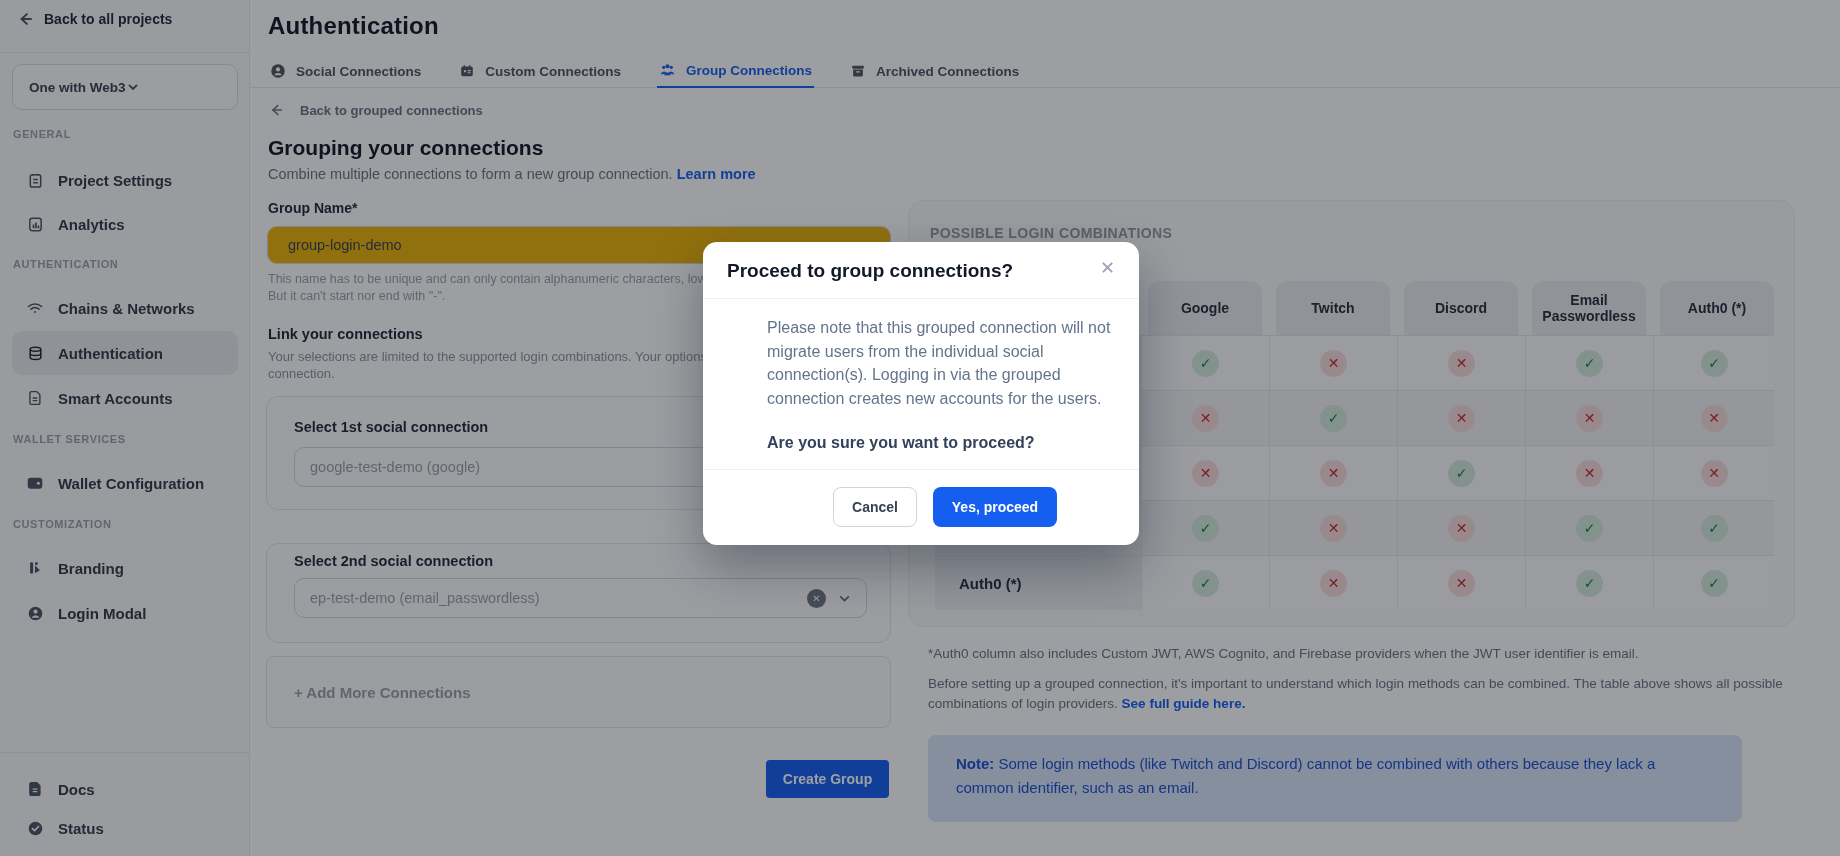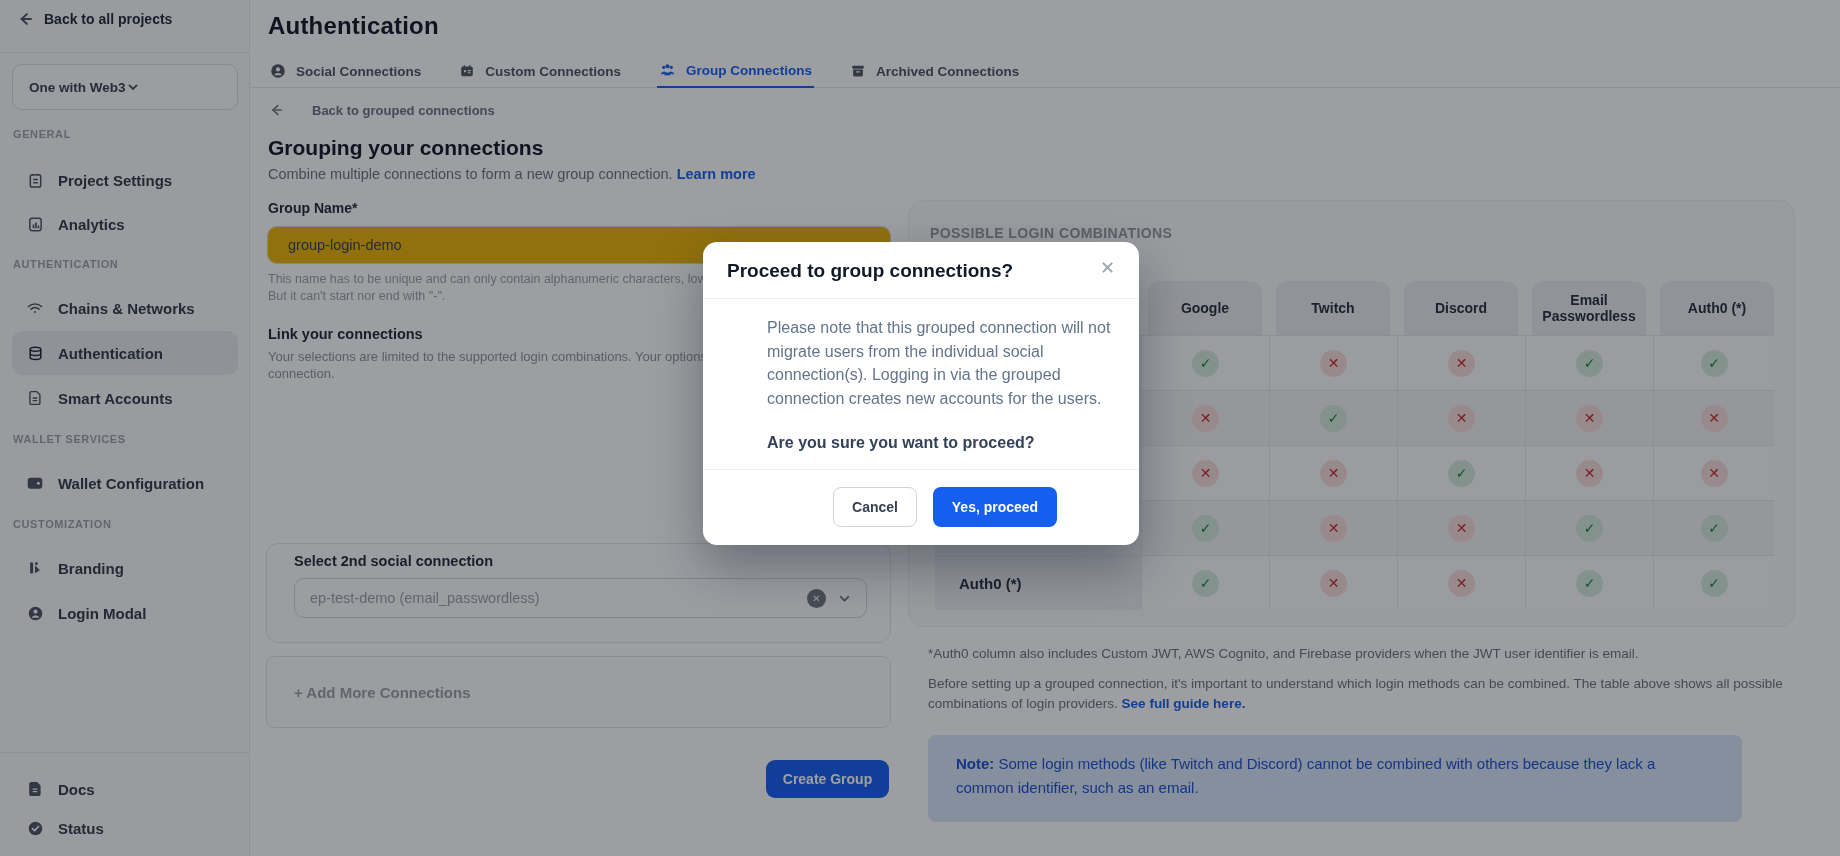--- a/index.html
+++ b/index.html
@@ -30,39 +30,39 @@
   svg{display:block;}
 
   
   .page-title{position:absolute;left:268px;top:12px;font-size:24px;font-weight:700;color:var(--ink);letter-spacing:.2px;}
   .tabbar{position:absolute;left:250px;right:0;top:54px;height:34px;border-bottom:1px solid var(--border);}
   .tabs{position:absolute;left:18px;top:0;height:34px;display:flex;gap:34px;}
   .tab{display:flex;align-items:center;gap:10px;font-size:13.5px;font-weight:700;color:#4b5563;height:34px;padding:0 2px;cursor:pointer;}
   .tab .ic{color:#4d5562;}
   .tab.active{color:var(--accent);border-bottom:2px solid var(--accent);margin-bottom:-1px;}
   .tab.active .ic{color:var(--accent);}
-  .back-link{position:absolute;left:268px;top:102px;display:flex;align-items:center;gap:28px;font-size:13px;color:#6b7280;font-weight:600;cursor:pointer;}
+  .back-link{position:absolute;left:268px;top:102px;display:flex;align-items:center;gap:16px;font-size:13px;color:#6b7280;font-weight:600;cursor:pointer;}
 
   
   .h1{position:absolute;left:268px;top:136px;font-size:21px;font-weight:700;color:var(--ink);}
   .sub{position:absolute;left:268px;top:166px;font-size:14.5px;color:var(--gray);}
   .link{color:var(--accent);font-weight:600;cursor:pointer;}
   .fld-label{position:absolute;left:268px;top:200px;font-size:14px;font-weight:700;color:var(--ink2);}
   .gn-input{position:absolute;left:267px;top:226px;width:624px;height:38px;border:1px solid var(--border2);border-radius:10px;background:#eab308;display:flex;align-items:center;padding:0 20px;font-size:14.5px;color:#374151;}
   .help{font-size:12.5px;color:var(--gray2);}
   .sect-label{position:absolute;left:268px;top:326px;font-size:14.5px;font-weight:700;color:var(--ink2);}
   .help2{font-size:13px;color:#8d939c;}
   .card{position:absolute;left:266px;width:625px;background:#fcfcfd;border:1px solid #e3e5e8;border-radius:12px;}
   .card .clabel{position:absolute;left:27px;font-size:14.5px;font-weight:700;color:var(--ink2);}
   .sel-input{position:absolute;left:27px;width:573px;height:40px;border:1px solid var(--border2);border-radius:10px;display:flex;align-items:center;padding:0 14px 0 15px;font-size:14.5px;color:var(--gray2);background:transparent;}
   .sel-input .val{flex:1;overflow:hidden;white-space:nowrap;}
   .clear-ic{width:19px;height:19px;border-radius:50%;background:#6f7680;color:#fcfcfd;display:flex;align-items:center;justify-content:center;font-size:10px;font-weight:700;margin-right:11px;cursor:pointer;}
   .chev{color:#6f7680;cursor:pointer;display:flex;}
   .addmore{position:absolute;left:266px;top:656px;width:625px;height:72px;border:1px solid #e3e5e8;border-radius:8px;display:flex;align-items:center;padding:0 27px;font-size:15px;font-weight:600;color:var(--gray2);cursor:pointer;background:#fcfcfd;}
-  .create-btn{position:absolute;left:766px;top:760px;width:123px;height:38px;background:var(--accent);border:none;border-radius:9px;color:#fff;font-size:14px;font-weight:600;font-family:inherit;display:flex;align-items:center;justify-content:center;cursor:pointer;}
+  .create-btn{position:absolute;left:766px;top:760px;width:123px;height:38px;background:var(--accent);border:none;border-radius:4px;color:#fff;font-size:14px;font-weight:600;font-family:inherit;display:flex;align-items:center;justify-content:center;cursor:pointer;}
 
   
   .panel{position:absolute;left:908px;top:200px;width:887px;height:427px;background:#f7f8f9;border:1px solid #eceef0;border-radius:16px;}
   .panel-h{position:absolute;left:930px;top:225px;font-size:14px;font-weight:700;letter-spacing:.4px;color:#8f96a0;}
   .tbl{position:absolute;left:935px;top:281px;width:839px;}
   .tbl-head{display:grid;grid-template-columns:199px 114px 114px 114px 114px 114px;column-gap:14px;height:54px;}
   .th{background:#e9ebef;border-radius:12px 12px 0 0;display:flex;align-items:center;justify-content:center;text-align:center;font-size:14px;font-weight:700;color:#27303c;line-height:1.15;padding:0 6px;}
   .th.rowhead{border-radius:12px 12px 0 0;}
   .tbl-row{display:grid;grid-template-columns:206px 128px 128px 128px 128px 121px;height:55px;border-top:1px solid #e3e5e9;}
   .tbl-row.odd{background:#fbfbfc;}
@@ -301,20 +301,26 @@
   <div class="gn-input">
     <span>group-login-demo</span>
   </div>
   <div class="abs help nowrap" style="left:268px;top:272px">This name has to be unique and can only contain alphanumeric characters, lowercase letters, and "-".</div>
   <div class="abs help nowrap" style="left:268px;top:289px">But it can't start nor end with "-".</div>
 
   <div class="sect-label">Link your connections</div>
   <div class="abs help2 nowrap" style="left:268px;top:349px">Your selections are limited to the supported login combinations. Your options will update based on your selected</div>
   <div class="abs help2 nowrap" style="left:268px;top:366px">connection.</div>
 
+  <div class="card" style="top:396px;height:114px">
+    <div class="clabel" style="top:22px">Select 1st social connection</div>
+    <div class="sel-input" style="top:50px">
+      <span class="val">google-test-demo (google)</span>
+    </div>
+  </div>
 
   <div class="card" style="top:543px;height:100px">
     <div class="clabel" style="top:9px">Select 2nd social connection</div>
     <div class="sel-input" style="top:34px">
       <span class="val">ep-test-demo (email_passwordless)</span>
       <span class="clear-ic">✕</span>
       <span class="chev">
         <svg width="15" height="15" viewBox="0 0 14 14" fill="none" stroke="#6f7680" stroke-width="1.8" stroke-linecap="round">
             <path d="M3.5 5.5 L7 9 L10.5 5.5"></path>
           </svg>

